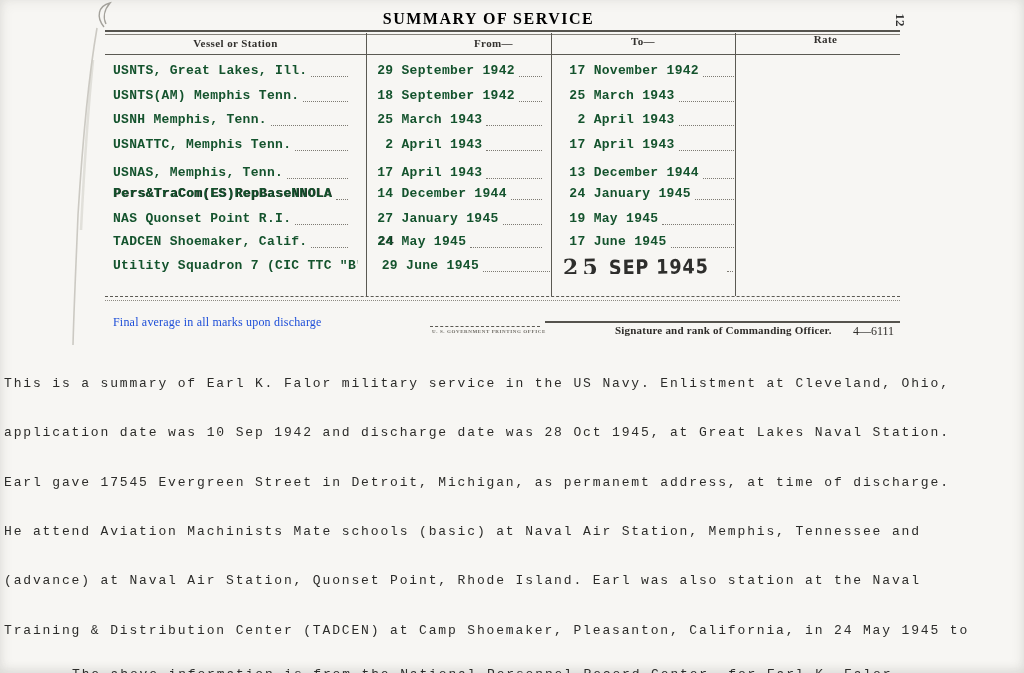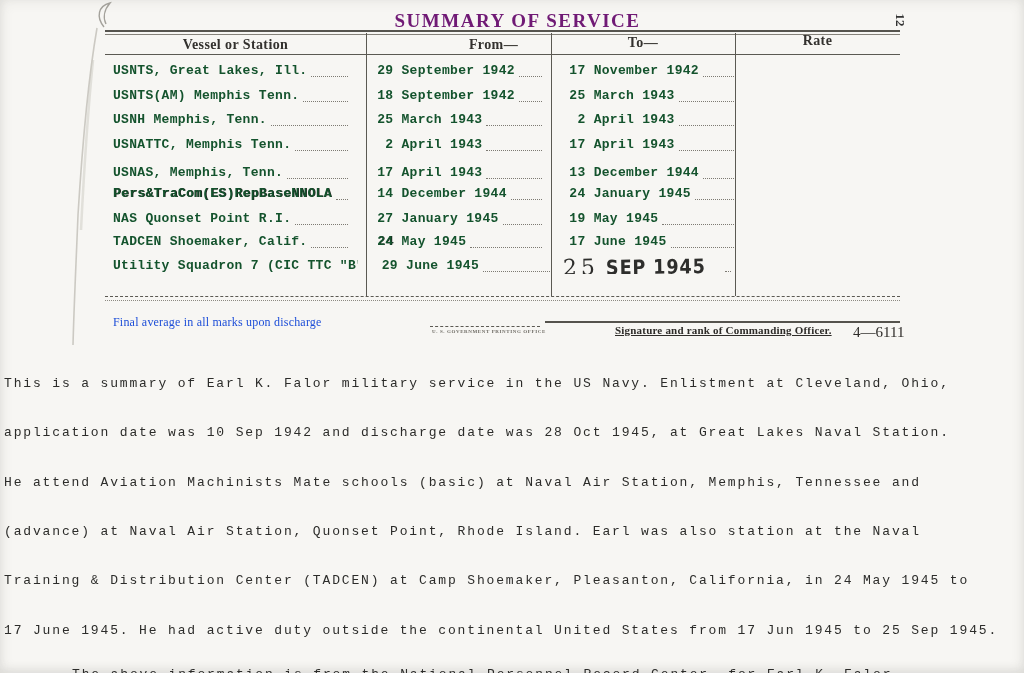--- a/index.html
+++ b/index.html
@@ -7,32 +7,32 @@
     width:1024px;height:673px;position:relative;overflow:hidden;
     background:#f7f6f3;
     font-family:"Liberation Serif", serif;
     color:#2d2d2b;
     box-shadow: inset 0 0 14px rgba(60,58,50,.10), inset 0 -4px 8px rgba(60,58,50,.07);
   }
   .abs{position:absolute;}
 
   
   .form-title{
-    left:120px; top:10px; width:795px; text-align:center;
-    font-weight:bold; font-size:19px; letter-spacing:1.5px; color:#701a75;
+    left:91px; top:10px; width:795px; text-align:center;
+    font-weight:bold; font-size:16px; letter-spacing:1.5px; color:#000000;
   }
   .page-num{
     left:893px; top:12px; font-weight:bold; font-size:13px; color:#333;
     transform:rotate(90deg); transform-origin:center;
   }
   .rule{background:#56544e;}
   .rule-light{background:#85827a;}
   .vline{width:1px; background:#5b5952; top:33px; height:263px;}
   .col-header{
-    top:37px; text-align:center; font-size:14px; color:#33312e; letter-spacing:.4px;
+    top:37px; text-align:center; font-size:11px; color:#33312e; letter-spacing:.4px;
     font-weight:bold;
   }
   .dashed-bottom{border-top:1.5px dashed #5b5952;}
   .dotted-bottom{border-top:1px dotted #8d8a82;}
 
   
   .row{left:105px; width:795px; height:18px; display:flex;}
   .cell{display:flex; align-items:flex-end; white-space:pre; overflow:hidden;}
   .cell .t{
     font-family:"Liberation Mono", monospace; font-size:13px; font-weight:bold;
@@ -42,32 +42,32 @@
   .c-station{width:261px; padding-left:8px;}
   .c-from{width:185px; padding-left:24px;}
   .c-to{width:184px; padding-left:22px;}
   .c-rate{width:158px; padding-left:16px;flex-direction:column;}
   .overstrike{font-weight:900; text-shadow:.7px 0 0 #1f1f1d;}
   .stamp{
     display:inline-block; transform:translateY(5px) rotate(-.8deg);
     white-space:pre; color:#2e2e2c;
   }
   .stamp .day{
-    font-family:"DejaVu Serif", serif; font-weight:normal; font-size:22px; letter-spacing:4px;
+    font-family:"DejaVu Serif", serif; font-weight:bold; font-size:22px; letter-spacing:4px;
   }
   .stamp .rest{
     font-family:"DejaVu Sans", sans-serif; font-weight:600; font-size:20px; letter-spacing:1px;
     transform:scaleX(.88); display:inline-block; transform-origin:left bottom;
   }
 
   
   .final-avg{left:113px; top:315px; font-size:12px; color:#1d4ed8; letter-spacing:.2px;}
   .tiny-print{left:432px; top:329px; font-size:5px; color:#6e6b64; letter-spacing:.6px; font-weight:bold;}
-  .sig-caption{left:615px; top:324px; font-size:11px; font-weight:bold; color:#2e2c29; letter-spacing:.2px;text-decoration:underline;}
-  .form-num{left:853px; top:324px; font-size:15px; color:#2e2c29;}
+  .sig-caption{left:615px; top:324px; font-size:11px; font-weight:bold; color:#2e2c29; letter-spacing:.2px;}
+  .form-num{left:853px; top:324px; font-size:12px; color:#2e2c29;}
 
   
   .body-text{
     left:4px; top:343px; width:1018px;
     font-family:"Liberation Mono", monospace; font-size:13px; letter-spacing:1.85px;
     line-height:16.45px; color:#2c2c2a; white-space:pre;
   }
   .footnote{
     left:72px; top:634px; width:950px;
     font-family:"Liberation Mono", monospace; font-size:13px; letter-spacing:1.85px;
@@ -91,21 +91,21 @@
 <div class="abs rule-light" style="left:105px;top:54px;width:795px;height:1px;background:#5b5952;"></div>
 <div class="abs vline" style="left:366px;"></div>
 <div class="abs vline" style="left:551px;"></div>
 <div class="abs vline" style="left:735px;"></div>
 <div class="abs dashed-bottom" style="left:105px;top:296px;width:795px;height:0;"></div>
 <div class="abs dotted-bottom" style="left:105px;top:299.5px;width:795px;height:0;"></div>
 
 <div class="abs col-header" style="left:105px;width:261px;">Vessel or Station</div>
 <div class="abs col-header" style="left:366px;width:185px;margin-left:35px;">From—</div>
 <div class="abs col-header" style="left:551px;width:184px;top:35px;">To—</div>
-<div class="abs col-header" style="left:735px;width:165px;top:33px;">Rate</div>
+<div class="abs col-header" style="left:735px;width:165px;top:33px;padding-left:8px;">Rate</div>
 
 <div class="abs row" style="top:61px">
   <div class="cell c-station"><span class="t">USNTS, Great Lakes, Ill.</span><span class="lead"></span></div>
   <div class="cell c-from"><span class="t">29 September 1942</span><span class="lead"></span></div>
   <div class="cell c-to"><span class="t">17 November 1942</span><span class="lead"></span></div>
   <div class="cell c-rate"><span class="t">AS</span><span class="lead"></span></div>
 </div>
 <div class="abs row" style="top:86px">
   <div class="cell c-station"><span class="t">USNTS(AM) Memphis Tenn.</span><span class="lead"></span></div>
   <div class="cell c-from"><span class="t">18 September 1942</span><span class="lead"></span></div>
@@ -158,20 +158,21 @@
 <div class="abs final-avg">Final average in all marks upon discharge</div>
 <div class="abs" style="left:430px;top:326px;width:110px;border-top:1.5px dashed #5b5952;"></div>
 <div class="abs tiny-print">U. S. GOVERNMENT PRINTING OFFICE</div>
 <div class="abs" style="left:545px;top:321px;width:355px;height:1.5px;background:#55534d;"></div>
 <div class="abs sig-caption">Signature and rank of Commanding Officer.</div>
 <div class="abs form-num">4—6111</div>
 
 <div class="abs body-text">
   <div>This is a summary of Earl K. Falor military service in the US Navy. Enlistment at Cleveland, Ohio,</div>
   <div>application date was 10 Sep 1942 and discharge date was 28 Oct 1945, at Great Lakes Naval Station.</div>
+  <div>Earl gave 17545 Evergreen Street in Detroit, Michigan, as permanemt address, at time of discharge.</div>
   <div>He attend Aviation Machinists Mate schools (basic) at Naval Air Station, Memphis, Tennessee and</div>
   <div>(advance) at Naval Air Station, Quonset Point, Rhode Island. Earl was also station at the Naval</div>
   <div>Training &amp; Distribution Center (TADCEN) at Camp Shoemaker, Pleasanton, California, in 24 May 1945 to</div>
   <div>17 June 1945. He had active duty outside the continental United States from 17 Jun 1945 to 25 Sep 1945.</div>
   
   
   
   
   
   

